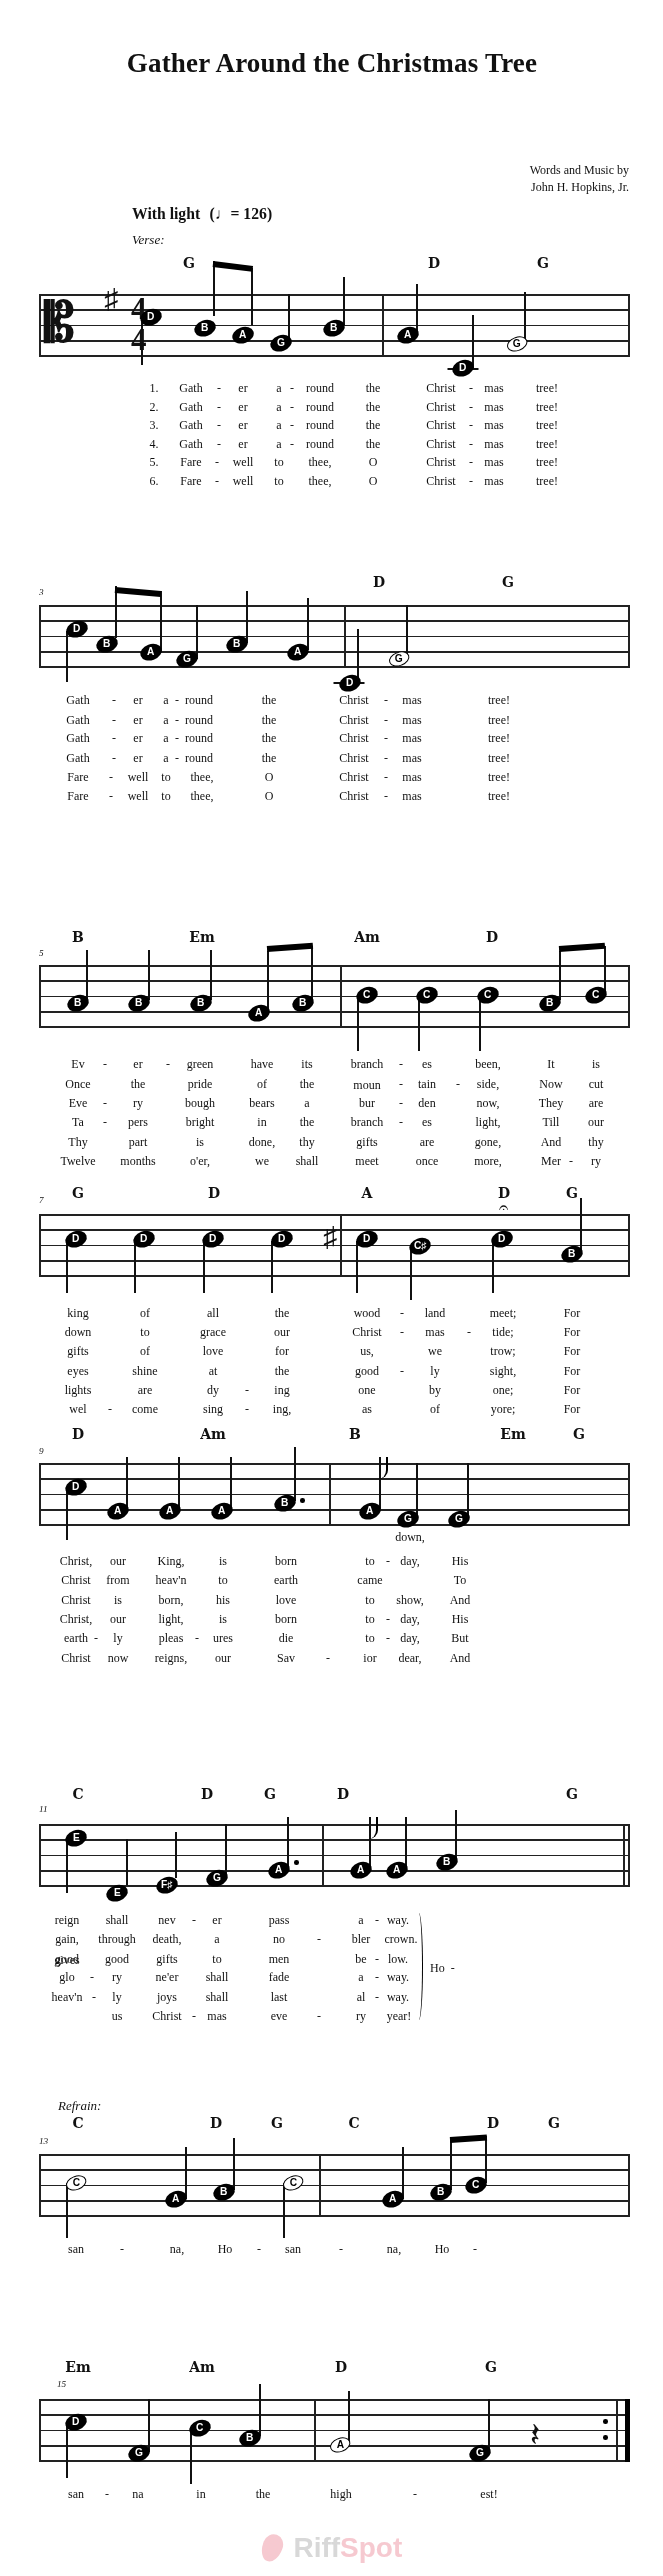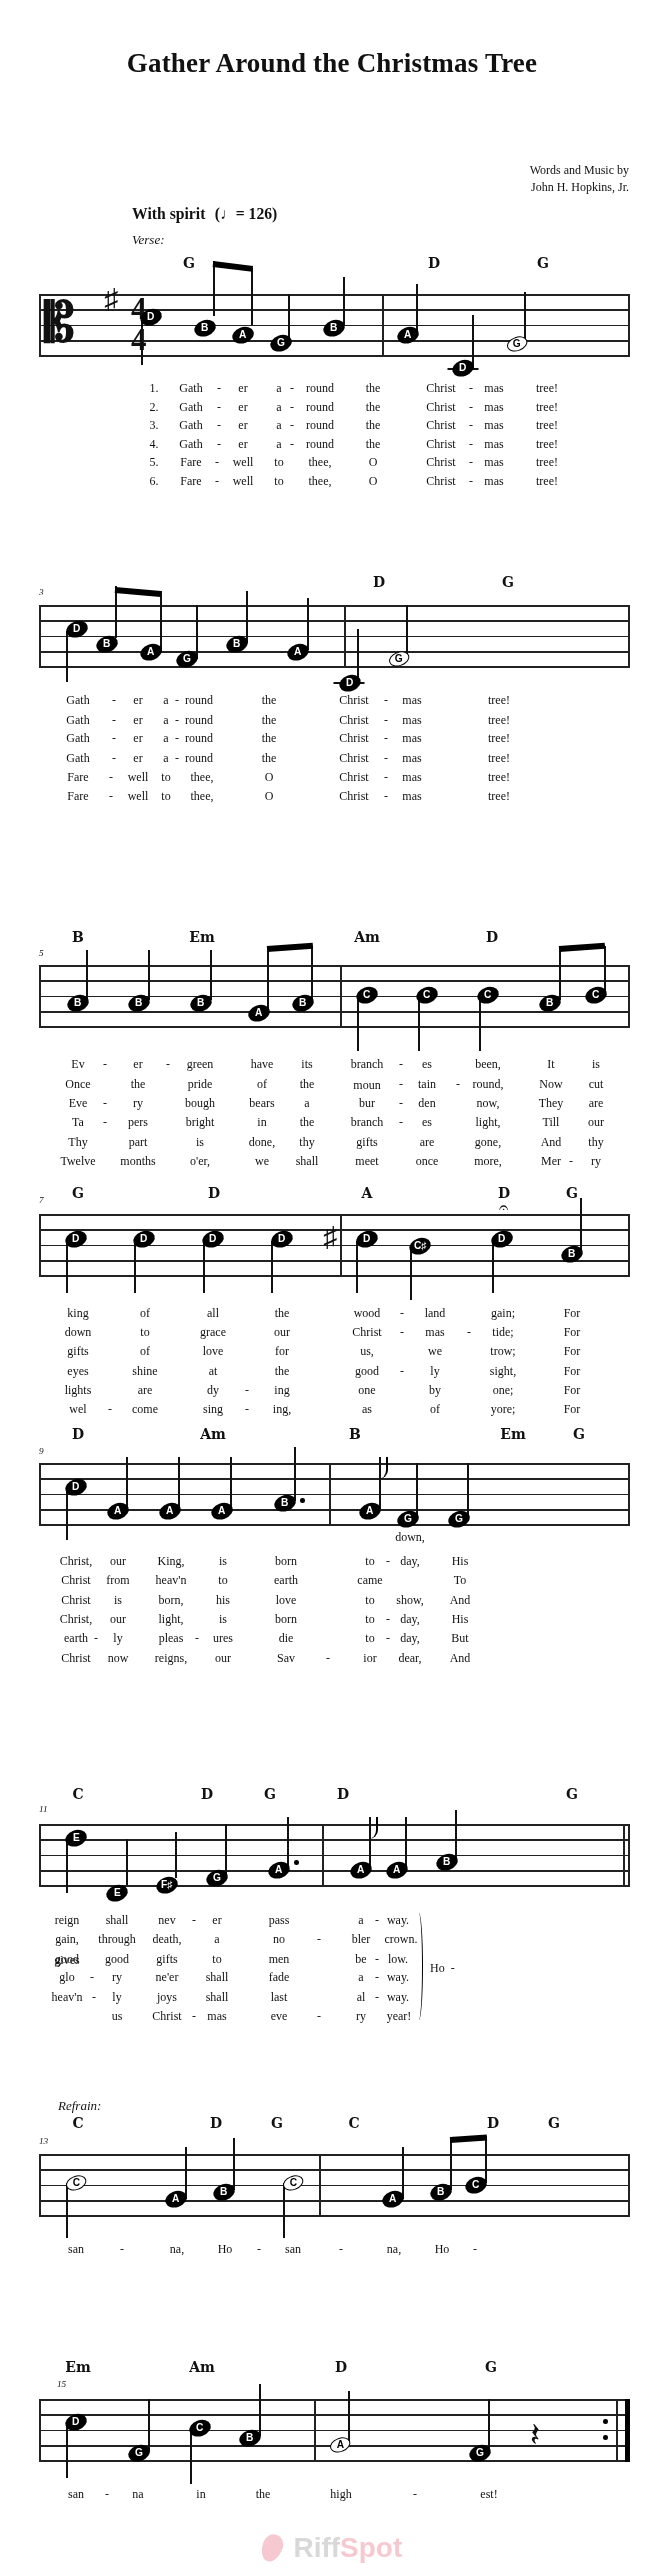--- a/index.html
+++ b/index.html
@@ -28,21 +28,21 @@
 </style>
 </head>
 <body>
 
 <div class="abs title">Gather Around the Christmas Tree</div>
 <div class="abs credit">
   <div>Words and Music by</div>
   <div>John H. Hopkins, Jr.</div>
 </div>
 <div class="abs tempo">
-  <span>With spirit</span>
+  <span>With light</span>
   <span style="margin-left:5.5px;">(♩= 126)</span>
 </div>
 <div class="abs section" style="left:132px;top:232px;">Verse:</div>
 
 <div>
   <div class="abs chord" style="left:189px;top:255px;">G</div>
   <div class="abs chord" style="left:434px;top:255px;">D</div>
   <div class="abs chord" style="left:543px;top:255px;">G</div>
   <div class="staff" style="top:294px;">
     <div class="line" style="top:0"></div>
@@ -312,21 +312,21 @@
       <div class="lyr" style="left:596px;top:1057px;">is</div>
     <div class="lyr" style="left:78px;top:1077px;">Once</div>
       <div class="lyr" style="left:138px;top:1077px;">the</div>
       <div class="lyr" style="left:200px;top:1077px;">pride</div>
       <div class="lyr" style="left:262px;top:1077px;">of</div>
       <div class="lyr" style="left:307px;top:1077px;">the</div>
       <div class="lyr" style="left:367px;top:1078px;text-align:center;">moun</div>
       <div class="lyr" style="left:401px;top:1077px;">-</div>
       <div class="lyr" style="left:427px;top:1077px;">tain</div>
       <div class="lyr" style="left:458px;top:1077px;">-</div>
-      <div class="lyr" style="left:488px;top:1077px;">round,</div>
+      <div class="lyr" style="left:488px;top:1077px;">side,</div>
       <div class="lyr" style="left:551px;top:1077px;">Now</div>
       <div class="lyr" style="left:596px;top:1077px;">cut</div>
     <div class="lyr" style="left:78px;top:1096px;">Eve</div>
       <div class="lyr" style="left:105px;top:1096px;">-</div>
       <div class="lyr" style="left:138px;top:1096px;">ry</div>
       <div class="lyr" style="left:200px;top:1096px;">bough</div>
       <div class="lyr" style="left:262px;top:1096px;">bears</div>
       <div class="lyr" style="left:307px;top:1096px;">a</div>
       <div class="lyr" style="left:367px;top:1096px;">bur</div>
       <div class="lyr" style="left:401px;top:1096px;">-</div>
@@ -407,21 +407,21 @@
     <div class="note" style="left:572px;top:1254px;"><span>B</span></div>
 
   <div>
     <div class="lyr" style="left:78px;top:1306px;">king</div>
       <div class="lyr" style="left:145px;top:1306px;">of</div>
       <div class="lyr" style="left:213px;top:1306px;">all</div>
       <div class="lyr" style="left:282px;top:1306px;">the</div>
       <div class="lyr" style="left:367px;top:1306px;">wood</div>
       <div class="lyr" style="left:402px;top:1306px;">-</div>
       <div class="lyr" style="left:435px;top:1306px;">land</div>
-      <div class="lyr" style="left:503px;top:1306px;">gain;</div>
+      <div class="lyr" style="left:503px;top:1306px;">meet;</div>
       <div class="lyr" style="left:572px;top:1306px;">For</div>
     <div class="lyr" style="left:78px;top:1325px;">down</div>
       <div class="lyr" style="left:145px;top:1325px;">to</div>
       <div class="lyr" style="left:213px;top:1325px;">grace</div>
       <div class="lyr" style="left:282px;top:1325px;">our</div>
       <div class="lyr" style="left:367px;top:1325px;">Christ</div>
       <div class="lyr" style="left:402px;top:1325px;">-</div>
       <div class="lyr" style="left:435px;top:1325px;">mas</div>
       <div class="lyr" style="left:469px;top:1325px;">-</div>
       <div class="lyr" style="left:503px;top:1325px;">tide;</div>

